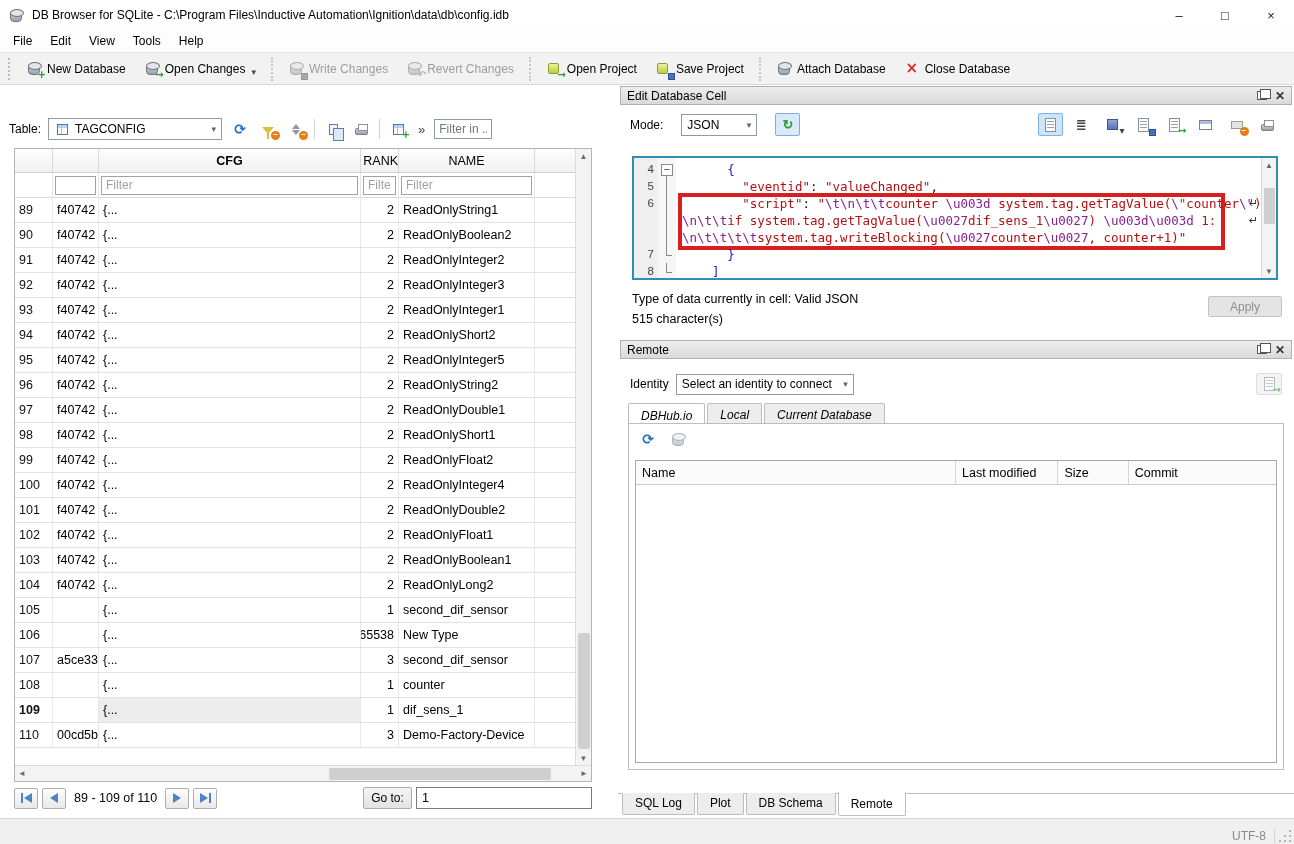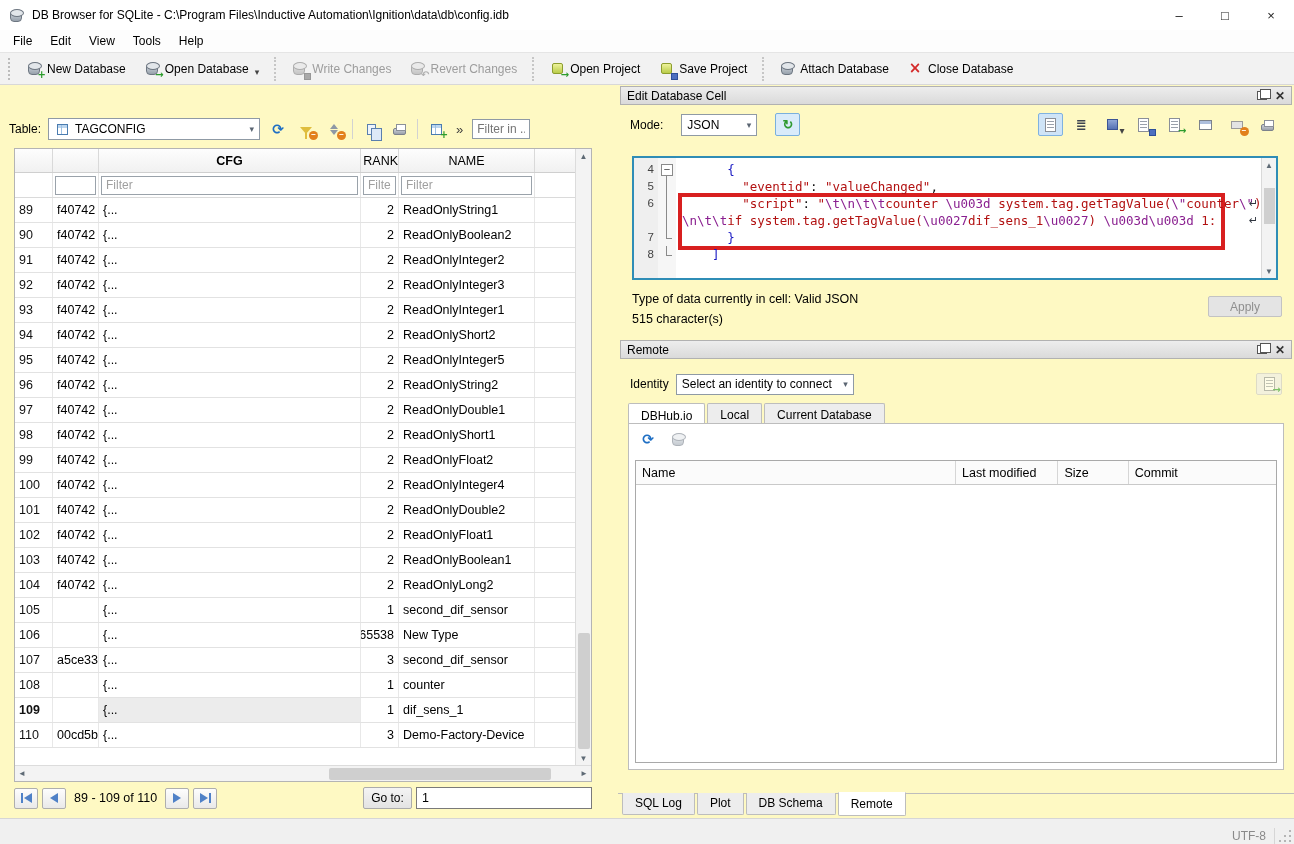--- a/index.html
+++ b/index.html
@@ -1,17 +1,17 @@
 <!DOCTYPE html>
 <html><head>
 <meta charset="utf-8">
 <style>
   * { margin:0; padding:0; box-sizing:border-box; }
   html,body { background:#888; }
-  #app { position:relative; width:1294px; height:844px; background:#fef9c3;
+  #app { position:relative; width:1294px; height:844px; background:#ffffff;
          font-family:"Liberation Sans",sans-serif; font-size:12px; color:#000; overflow:hidden; }
 
   
   .titlebar { height:30px; background:#fff; display:flex; align-items:center; padding-left:8px; }
   .titlebar .title { margin-left:8px; font-size:12px; }
   .wctrls { margin-left:auto; display:flex; height:30px; }
   .wbtn { width:46px; height:30px; display:flex; align-items:center; justify-content:center;
           font-size:13px; color:#222; }
 
   
@@ -74,21 +74,21 @@
             padding-left:7px; border-bottom:1px solid #bdbdbd; }
   .tab { padding:4px 11px 3px; border:1px solid #bdbdbd; border-bottom:none; background:#ededed;
          margin-right:2px; border-radius:2px 2px 0 0; font-size:12px; }
   .tab.active { background:#fff; position:relative; top:1px; padding-top:5px; }
 
   .btoolbar { position:absolute; top:26px; left:0; right:0; height:34px; display:flex; align-items:center;
               gap:7px; padding-left:9px; }
   .combo { height:22px; background:#fff; border:1px solid #8f9aa5; display:flex; align-items:center;
            gap:5px; padding:0 5px; }
   .combo .arrow { margin-left:auto; color:#5a6572; font-size:9px; }
-  .tablecombo { width:212px;text-align:center; }
+  .tablecombo { width:174px;text-align:center; }
   .icbtn { width:22px; height:22px; display:flex; align-items:center; justify-content:center; border:1px solid transparent; border-radius:2px; }
   .minisep { width:1px; height:20px; background:#d2d2d2; margin:0 1px; }
   .chev { color:#3c3c3c; font-size:13px; padding:0 2px; }
   .filterin { width:58px; height:20px; border:1px solid #8f9aa5; background:#fff; padding:0 4px;
               font-size:12px; color:#9a9a9a; font-family:"Liberation Sans",sans-serif; }
 
   .gridwrap { position:absolute; top:62px; left:14px; width:578px; height:634px; background:#fff;
               border:1px solid #b4b4b4; display:flex; flex-direction:column; }
   .grid-main { flex:1; display:flex; overflow:hidden; }
   .grid-cols { flex:1; display:flex; flex-direction:column; }
@@ -180,21 +180,21 @@
   .applybtn { position:absolute; top:210px; right:10px; width:74px; height:21px; background:#e4e4e4;
               border:1px solid #c3c3c3; border-radius:2px; color:#8f8f8f; display:flex; align-items:center; justify-content:center; }
 
   .panel-rm { top:254px; height:452px; }
   .idrow { position:absolute; top:33px; left:10px; right:10px; display:flex; align-items:center; gap:7px; }
   .idcombo { width:178px; height:21px; font-size:12px; }
   .pushbtn { margin-left:auto; width:26px; height:22px; border:1px solid #c8c8c8; background:#ededed; border-radius:2px;
              display:flex; align-items:center; justify-content:center; opacity:.6; }
   .rmtabs { position:absolute; top:62px; left:8px; display:flex; align-items:flex-end; }
   .rmtab { padding:4px 12px 3px; border:1px solid #bdbdbd; border-bottom:none; background:#ededed; margin-right:2px;
-           border-radius:2px 2px 0 0; }
+           border-radius:2px 2px 0 0;font-style:italic; }
   .rmtab.active { background:#fff; position:relative; top:1px; padding-top:5px; }
   .rm-page { position:absolute; top:83px; left:8px; right:8px; bottom:22px; border:1px solid #bdbdbd; background:#fff; }
   .rmtools { height:30px; display:flex; align-items:center; gap:8px; padding-left:8px; }
   .rmtable { position:absolute; top:36px; left:6px; right:6px; bottom:6px; border:1px solid #a9a9a9; display:flex; flex-direction:column; }
   .rmthead { display:flex; height:24px; border-bottom:1px solid #c9c9c9; background:#fbfbfb; }
   .rmth { display:flex; align-items:center; padding-left:6px; border-right:1px solid #d6d6d6; font-size:12.5px; }
   .rmth.w0 { width:50%; } .rmth.w1 { width:16%; } .rmth.w2 { width:11%; } .rmth.w3 { flex:1; border-right:none; }
   .rmbody { flex:1; background:#fff; }
 
   .docktabs { position:absolute; left:4px; bottom:2px; height:23px; display:flex; align-items:flex-start; }
@@ -247,21 +247,21 @@
           <span class="dbcyl"></span>
           <span class="bdg green">+</span>
         </span>
         <span>New Database</span>
       </div>
       <div class="tbtn enabled">
         <span class="ic">
           <span class="dbcyl"></span>
           <span class="bdg green">→</span>
         </span>
-        <span>Open Database</span>
+        <span>Open Changes</span>
         <span class="caret">▾</span>
       </div>
       <div class="tbsep"></div>
       <div class="tbtn disabled">
         <span class="ic">
           <span class="dbcyl"></span>
           <span class="bdg blue"></span>
         </span>
         <span>Write Changes</span>
       </div>
@@ -685,20 +685,25 @@
               <div class="ed-text"><span class="c-p">        </span><span class="c-s">"script"</span><span class="c-p">: </span><span class="c-s">"</span><span class="c-e">\t\n\t\t</span><span class="c-s">counter </span><span class="c-e">\u003d</span><span class="c-s"> system.tag.getTagValue(</span><span class="c-e">\"</span><span class="c-s">counter</span><span class="c-e">\"</span><span class="c-s">)</span></div>
               <span class="wrapmark">↵</span>
             </div>
             <div class="ed-line">
               <div class="ed-num"></div>
               <div class="ed-fold line"></div>
               <div class="ed-text"><span class="c-e">\n\t\t</span><span class="c-s">if system.tag.getTagValue(</span><span class="c-e">\u0027</span><span class="c-s">dif_sens_1</span><span class="c-e">\u0027</span><span class="c-s">) </span><span class="c-e">\u003d\u003d</span><span class="c-s"> 1:</span></div>
               <span class="wrapmark">↵</span>
             </div>
             <div class="ed-line">
+              <div class="ed-num"></div>
+              <div class="ed-fold line"></div>
+              <div class="ed-text"><span class="c-e">\n\t\t\t\t</span><span class="c-s">system.tag.writeBlocking(</span><span class="c-e">\u0027</span><span class="c-s">counter</span><span class="c-e">\u0027</span><span class="c-s">, counter+1)"</span></div>
+            </div>
+            <div class="ed-line">
               <div class="ed-num">7</div>
               <div class="ed-fold end"></div>
               <div class="ed-text"><span class="c-b">      }</span></div>
             </div>
             <div class="ed-line">
               <div class="ed-num">8</div>
               <div class="ed-fold end"></div>
               <div class="ed-text"><span class="c-b">    ]</span></div>
             </div>
           </div>

